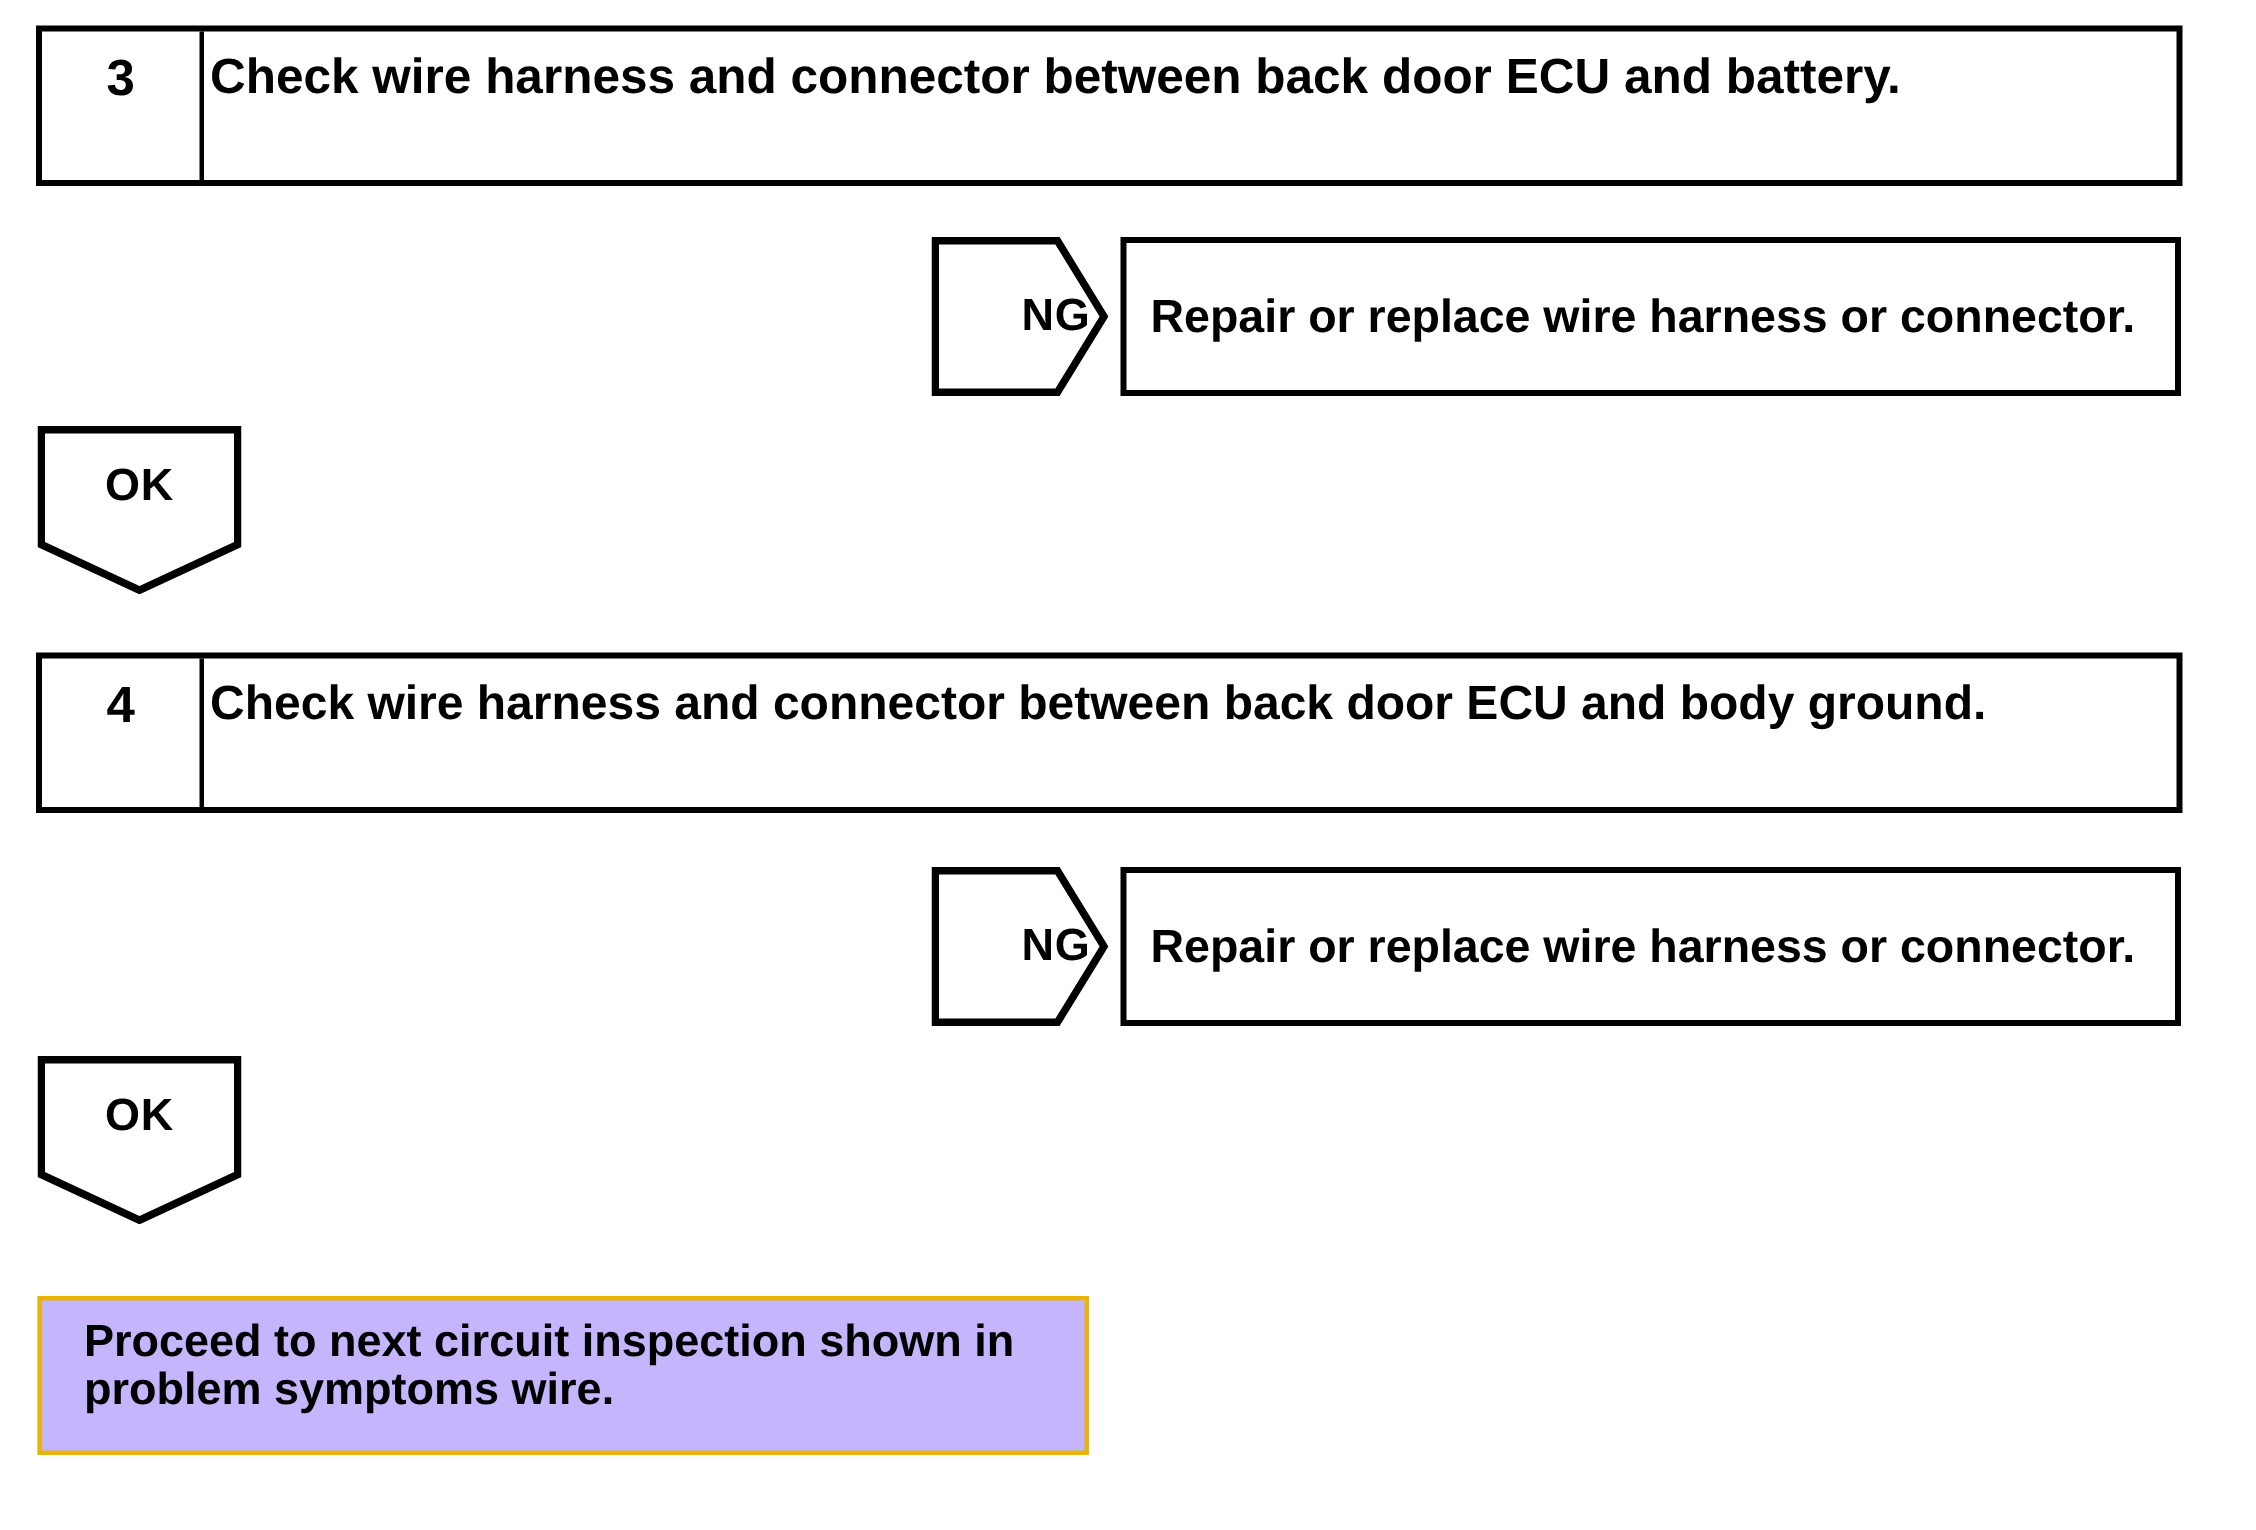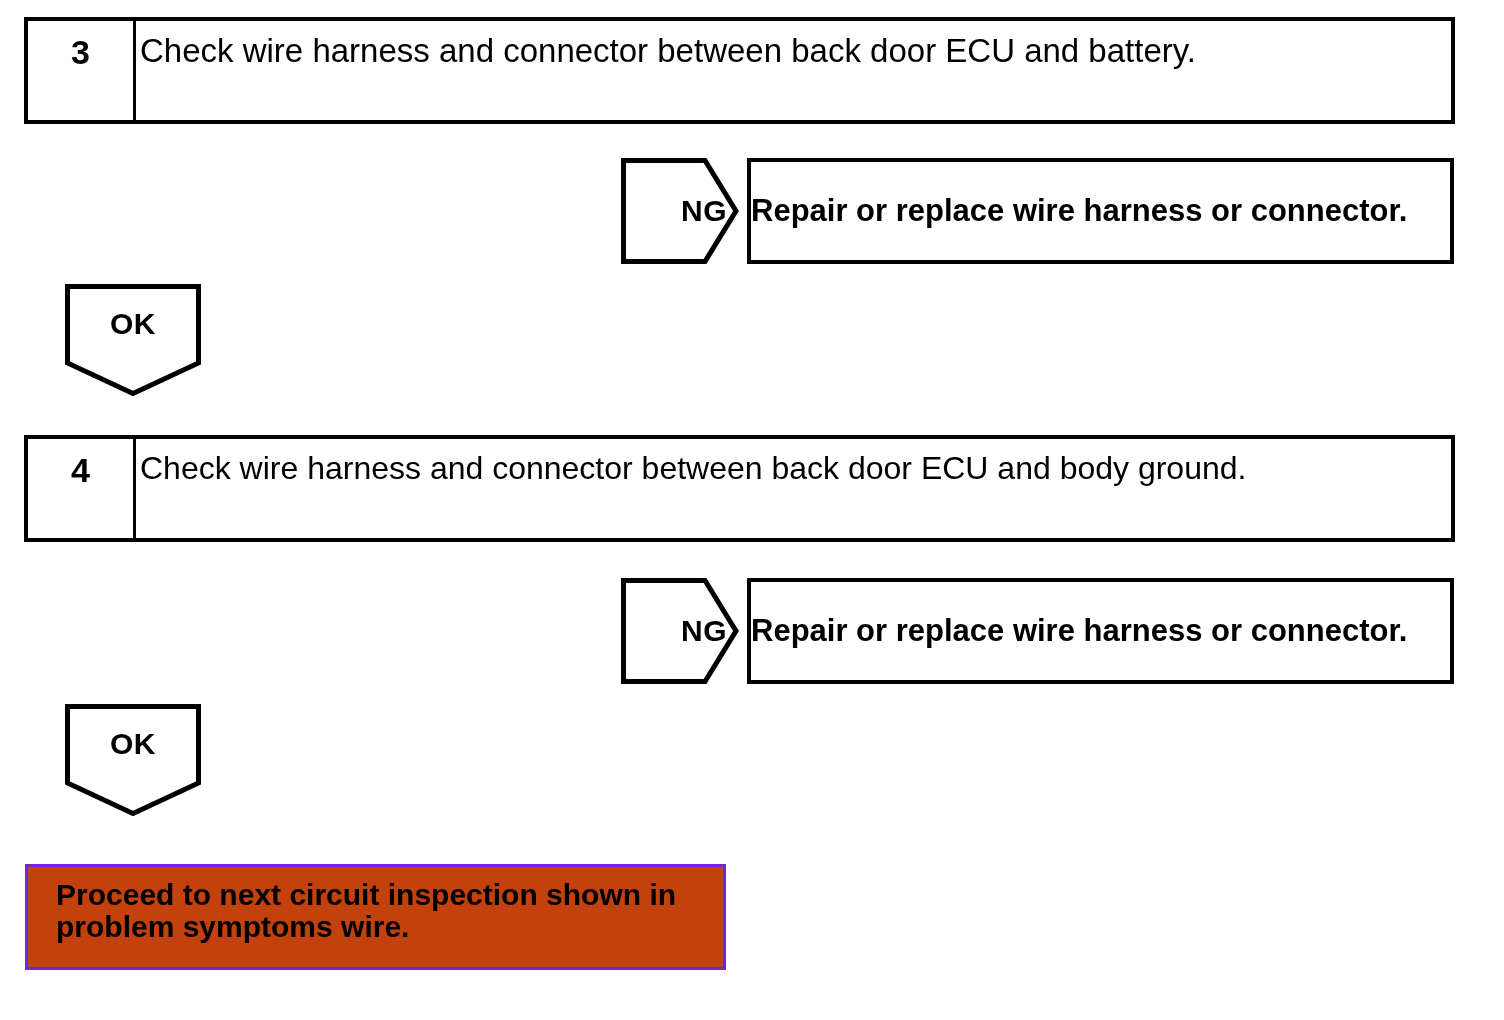--- a/index.html
+++ b/index.html
@@ -49,21 +49,21 @@
     position: absolute;
     top: 0;
     bottom: 0;
     right: 0;
     display: flex;
     align-items: flex-start;
     padding-top: 12px;
   }
   .step-text span {
     font-size: 33px;
-    font-weight: normal;
+    font-weight: bold;
     line-height: 1.12;
     white-space: nowrap;
     text-align: right;
   }
 
   
   .ng-shape {
     position: absolute;
     box-sizing: border-box;
   }
@@ -95,45 +95,45 @@
     border: 4px solid #000000;
     background: #ffffff;
     display: flex;
     align-items: center;
   }
   .result-box .result-text {
     font-size: 31px;
     font-weight: bold;
     line-height: 1.12;
     white-space: nowrap;
+    padding-left: 16px;
   }
 
   .proceed-box {
     position: absolute;
     box-sizing: border-box;
-    border: 3px solid #6d28d9;
-    background: #c2410c;
+    border: 3px solid #eab308;
+    background: #c4b5fd;
   }
   .proceed-text {
     position: absolute;
     left: 28px;
     top: 12px;
     right: 6px;
     font-size: 30px;
     font-weight: bold;
     line-height: 1.07;
   }
   .proceed-text .line2 {
     display: block;
   }
 
   
   .ok-shape {
     position: absolute;
-    margin-left: 40px;
   }
   .ok-shape svg {
     display: block;
     position: absolute;
     left: 0;
     top: 0;
   }
   .ok-label {
     position: absolute;
     left: 0;

